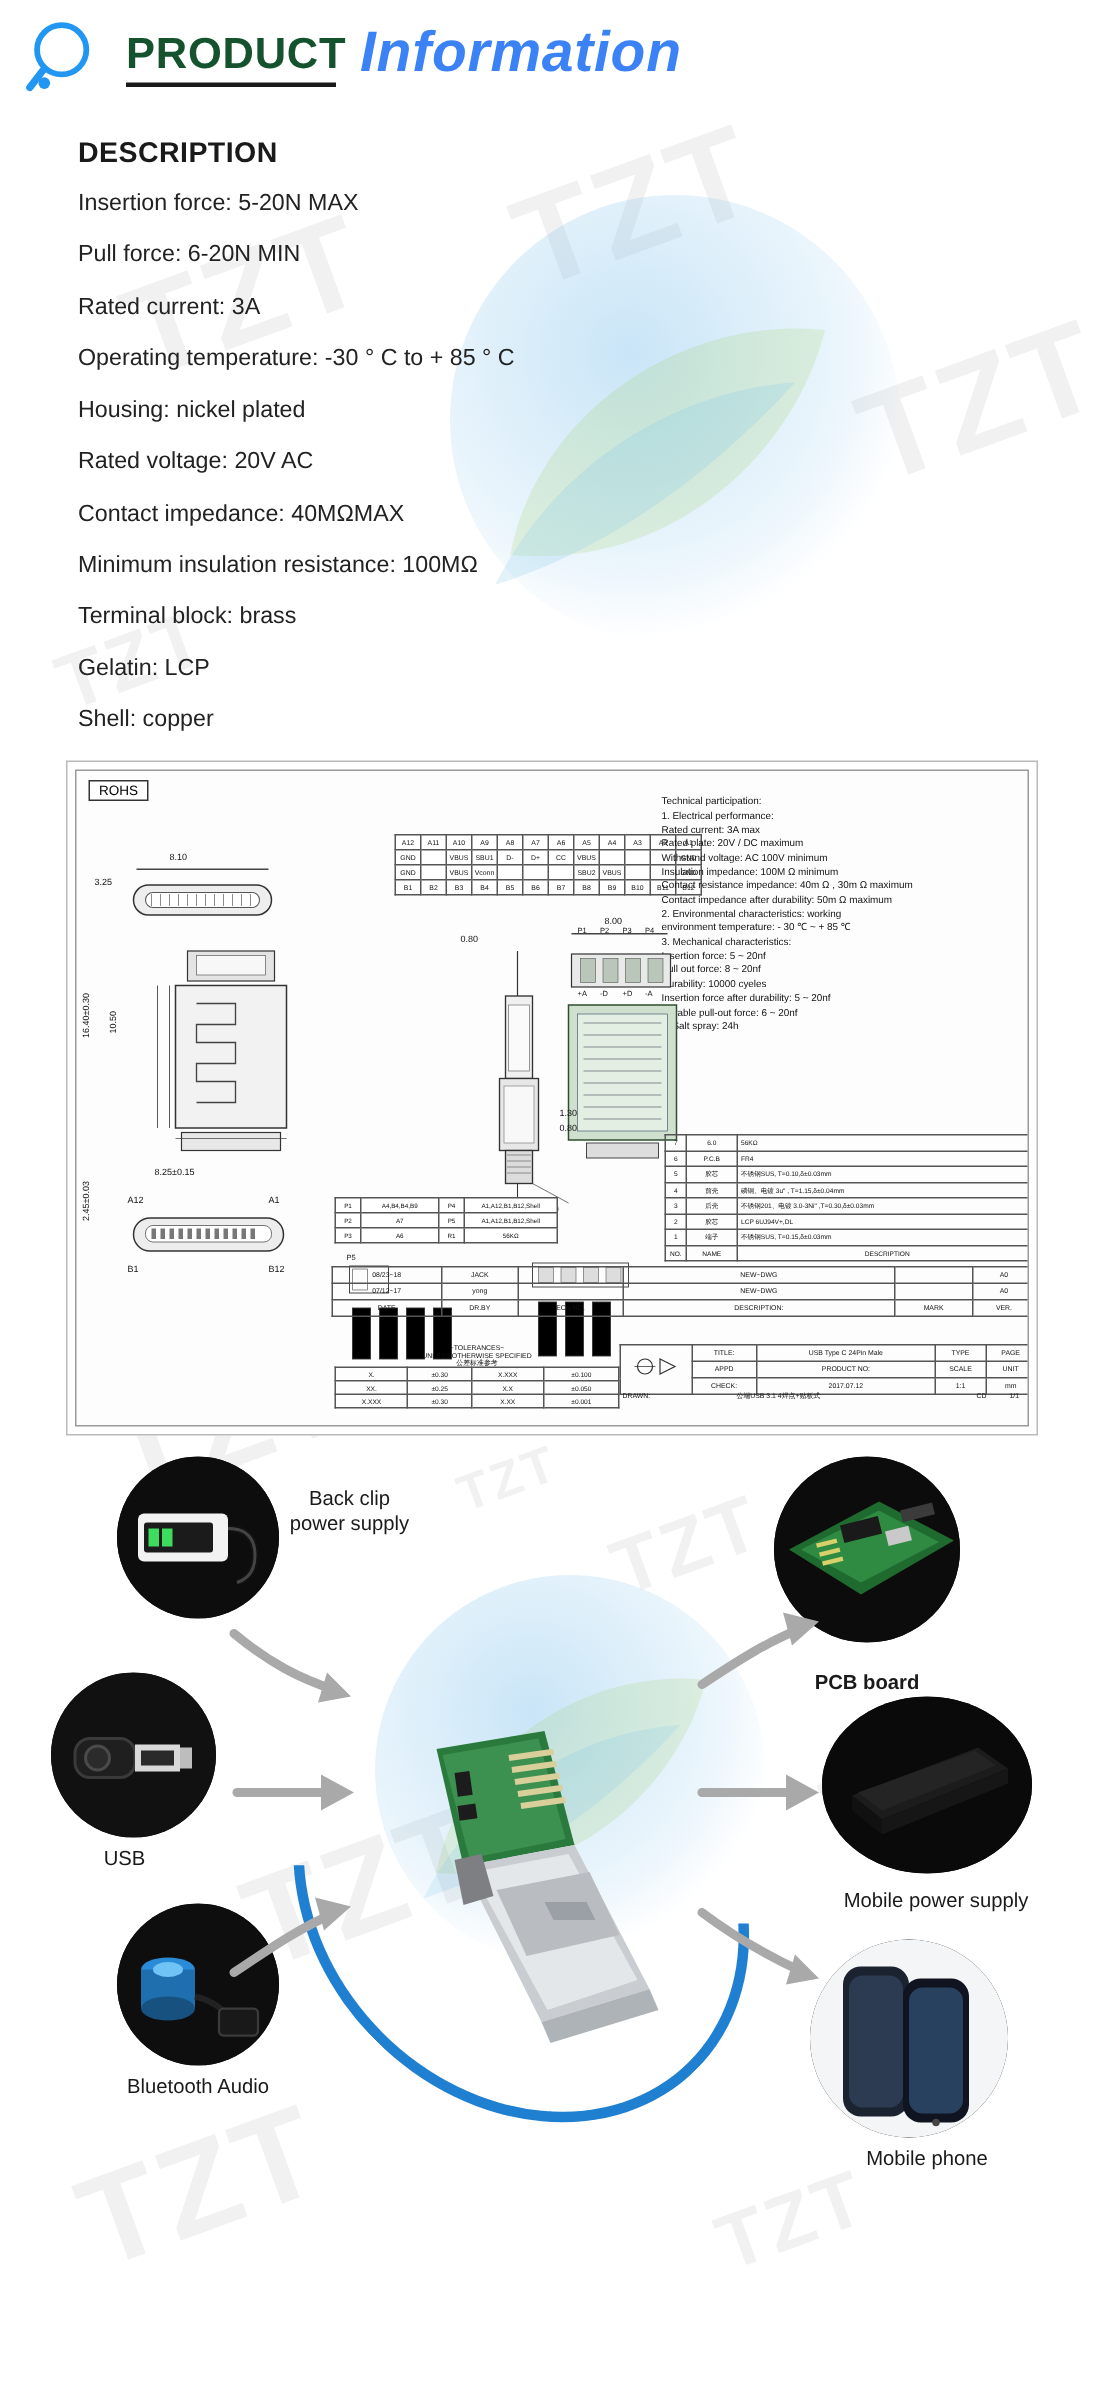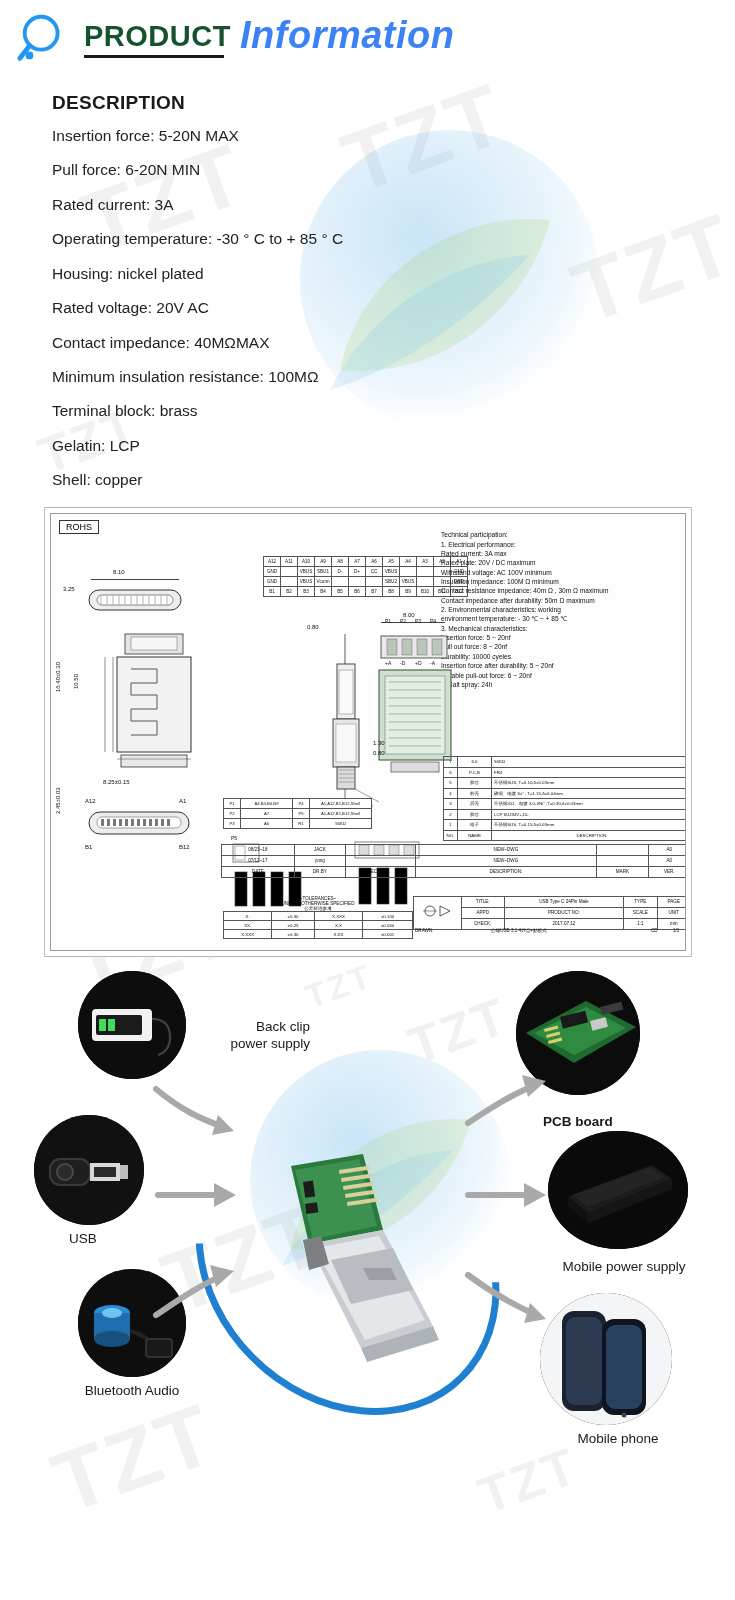--- a/index.html
+++ b/index.html
@@ -737,21 +737,21 @@
       <svg width="108" height="108" viewBox="0 0 108 108">
         <rect width="108" height="108" fill="#0d0d0d"></rect>
         <rect x="14" y="38" width="60" height="32" rx="4" fill="#f2f2f2"></rect>
         <rect x="18" y="44" width="46" height="20" rx="2" fill="#1b1b1b"></rect>
         <rect x="21" y="48" width="7" height="12" fill="#3ddc5f"></rect>
         <rect x="30" y="48" width="7" height="12" fill="#3ddc5f"></rect>
         <path d="M74 48 q18 0 18 18 q0 14 -12 18" fill="none" stroke="#111" stroke-width="5"></path>
         <path d="M74 48 q18 0 18 18 q0 14 -12 18" fill="none" stroke="#444" stroke-width="2"></path>
       </svg>
     </div>
-    <div class="node-label" style="left:180px; top:28px; width:130px; text-align:right;margin-top:28px;">
+    <div class="node-label" style="left:168px; top:28px; width:130px; text-align:center;">
       <span style="white-space:pre-line;">Back clip
 power supply</span>
     </div>
 
     <div class="node" style="left:34px; top:152px; width:110px; height:110px;">
       <svg width="110" height="110" viewBox="0 0 110 110">
         <rect width="110" height="110" fill="#111"></rect>
         <rect x="16" y="44" width="40" height="26" rx="10" fill="#1f1f1f" stroke="#3a3a3a" stroke-width="2"></rect>
         <circle cx="31" cy="57" r="8" fill="#2b2b2b" stroke="#4a4a4a" stroke-width="2"></circle>
         <rect x="56" y="48" width="30" height="18" fill="#d9d9d9"></rect>

